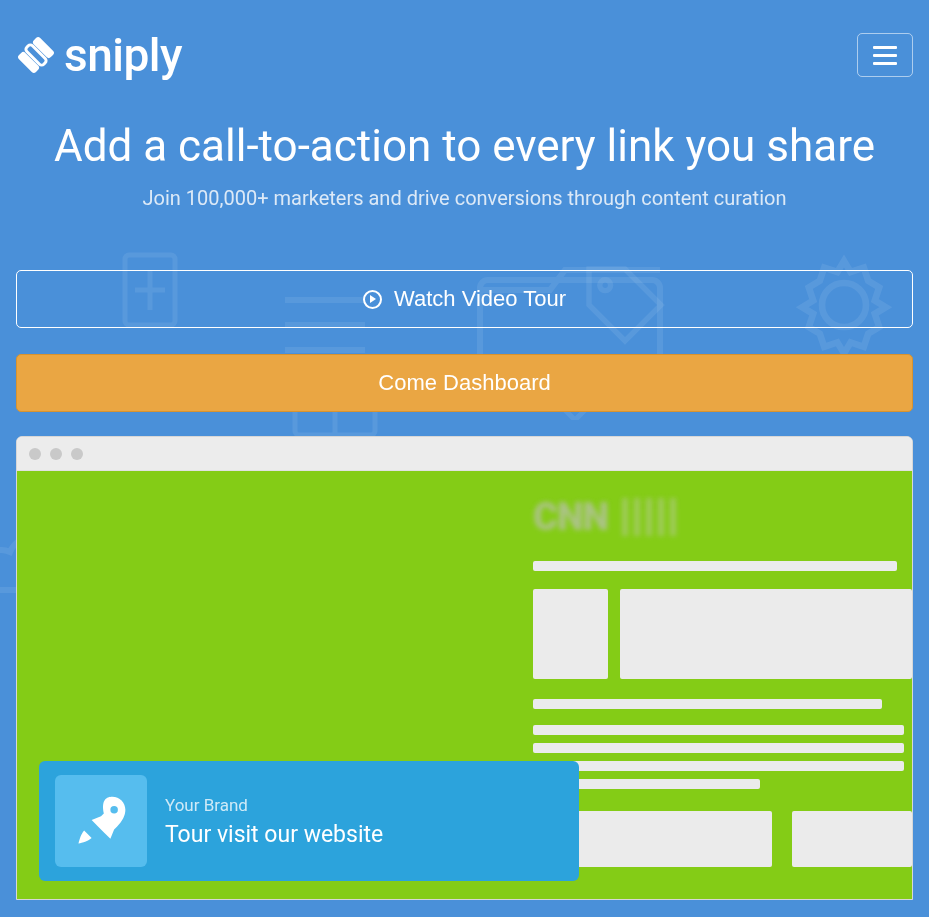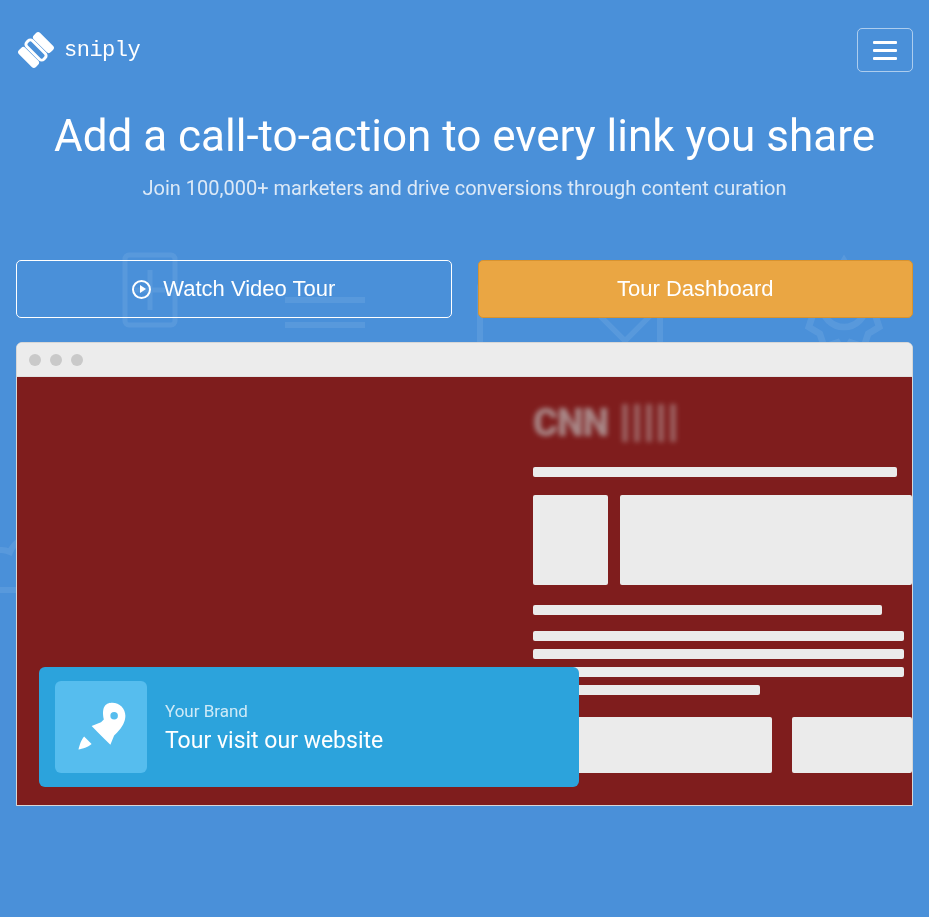--- a/index.html
+++ b/index.html
@@ -35,24 +35,23 @@
     padding: 28px 16px 28px 16px;
   }
   .logo {
     display: flex;
     align-items: center;
     gap: 8px;
     color: #fff;
   }
   .logo svg { flex-shrink: 0; }
   .logo-text {
-    font-size: 22px;
+    font-size: 46px;
     font-weight: 500;
     letter-spacing: -0.5px;
-    font-family: Liberation Mono, monospace;
   }
   .hamburger {
     width: 56px;
     height: 44px;
     border: 1px solid rgba(255,255,255,0.55);
     border-radius: 5px;
     display: flex;
     flex-direction: column;
     justify-content: center;
     align-items: center;
@@ -84,21 +83,21 @@
   .hero .sub {
     color: #dce9f7;
     font-size: 20px;
     font-weight: 400;
   }
 
   
   .btns {
     padding: 60px 16px 0 16px;
     display: flex;
-    flex-direction: row;
+    flex-direction: column;
     gap: 26px;
     position: relative;
     z-index: 1;
   }
   .btn {
     display: flex;
     align-items: center;
     justify-content: center;
     gap: 12px;
     width: 100%;
@@ -159,21 +158,21 @@
     padding-left: 12px;
     gap: 9px;
     border-bottom: 1px solid #e1e1e1;
   }
   .dot {
     width: 12px; height: 12px;
     background: #c9c9c9;
     border-radius: 50%;
   }
   .demo-body {
-    background: #7f1d1d;
+    background: #84cc16;
     height: calc(100% - 34px);
     position: relative;
     padding: 24px 0 0 0;
     display: flex;
     gap: 16px;
   }
   .demo-left {
     width: 500px;
     flex-shrink: 0;
   }
@@ -310,21 +309,21 @@
   <h1>Add a call-to-action to every link you share</h1>
   <div class="sub">Join 100,000+ marketers and drive conversions through content curation</div>
 </div>
 
 <div class="btns">
   <button class="btn btn-outline">
     <span class="play-icon"></span>
     <span>Watch Video Tour</span>
   </button>
   <button class="btn btn-orange">
-    <span>Tour Dashboard</span>
+    <span>Come Dashboard</span>
   </button>
 </div>
 
 <div class="demo-wrap">
   <div class="demo">
     <div class="demo-chrome">
       <span class="dot"></span>
       <span class="dot"></span>
       <span class="dot"></span>
     </div>

